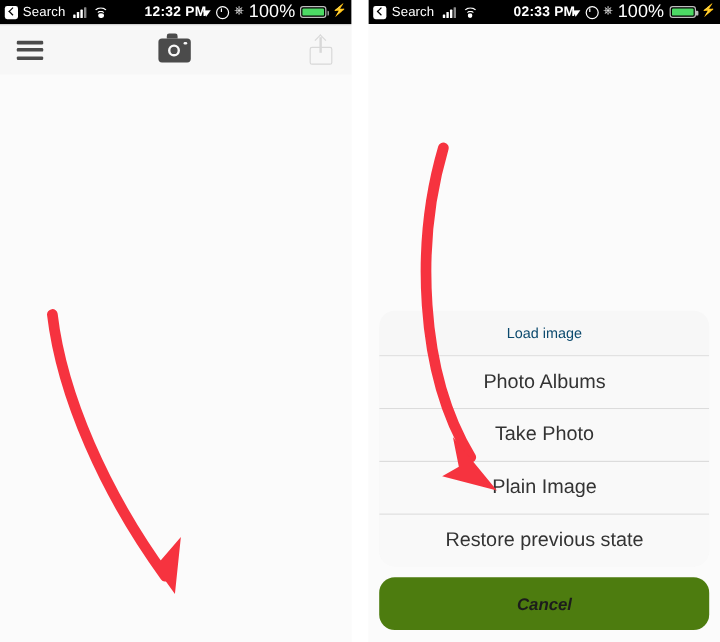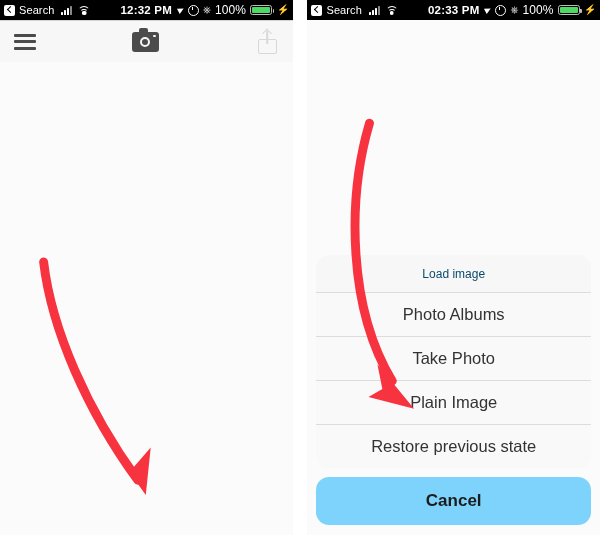--- a/index.html
+++ b/index.html
@@ -159,21 +159,21 @@
     position: absolute;
     left: 2.6px; top: 1.4px;
     width: 1px; height: 3px;
     background: #fff;
   }
   .bt {
     font-size: 10px;
     line-height: 1;
     color: #fff;
   }
-  .pct { font-size: 12px; letter-spacing: .1px; }
+  .pct { font-size: 15px; letter-spacing: .1px; }
   .batt {
     width: 22px; height: 10px;
     border: 1px solid #bdbdbd;
     border-radius: 2.5px;
     position: relative;
     padding: 1px;
     box-sizing: border-box;
   }
   .batt::after {
     content: "";
@@ -329,27 +329,28 @@
     text-align: center;
     font-size: 16.5px;
     color: #333333;
     padding: 12px 0 12px 0;
     border-bottom: 1px solid #dcdcdc;
     background: #f9f9f9;
   }
   .sheet-item:last-child { border-bottom: none; }
   .cancel {
     margin-top: 9px;
-    background: #7dd3fc;
+    background: #4d7c0f;
     border-radius: 13px;
     text-align: center;
-    font-size: 17px;
+    font-size: 14px;
     font-weight: bold;
     color: #1c1c1c;
     padding: 14px 0 14px 0;
+    font-style: italic;
   }
 
   
   .arrow-svg {
     position: absolute;
     left: 0; top: 0;
     width: 100%;
     height: 100%;
     pointer-events: none;
     z-index: 60;

